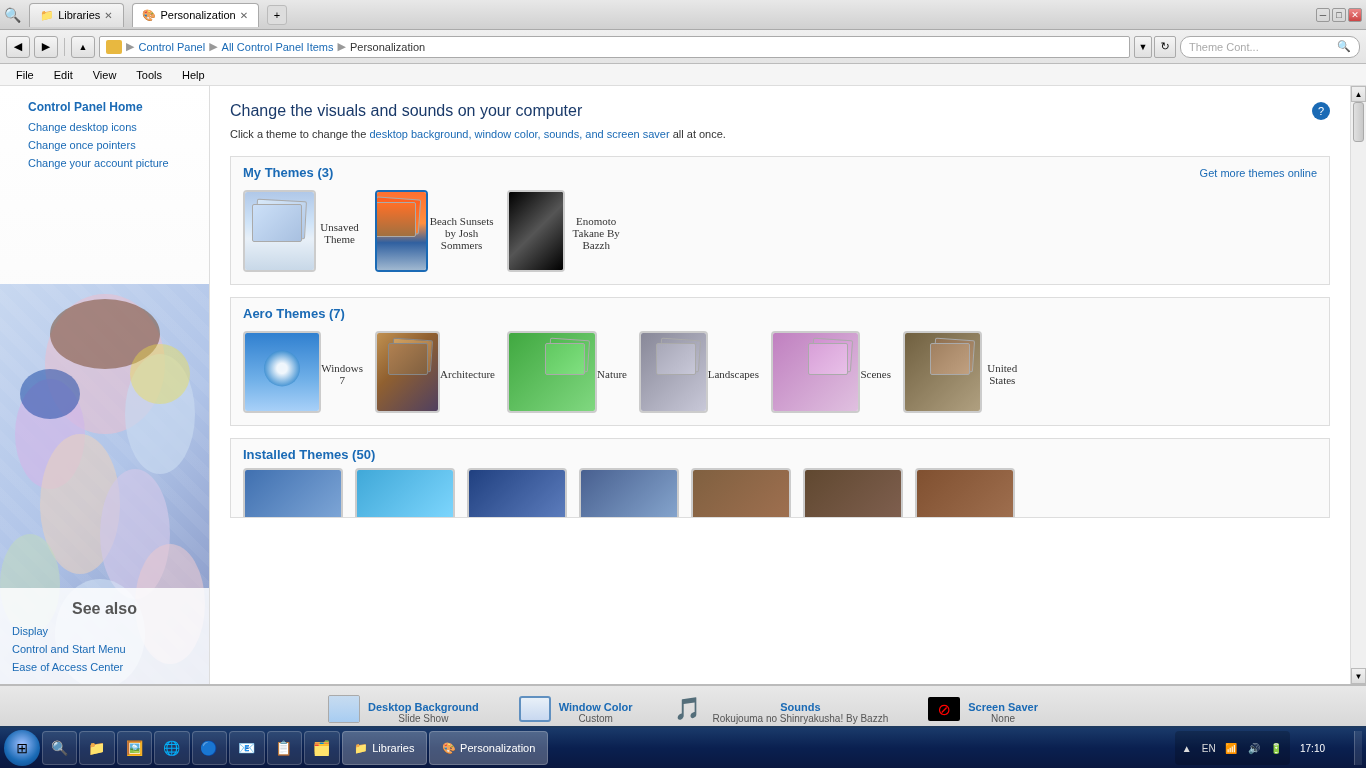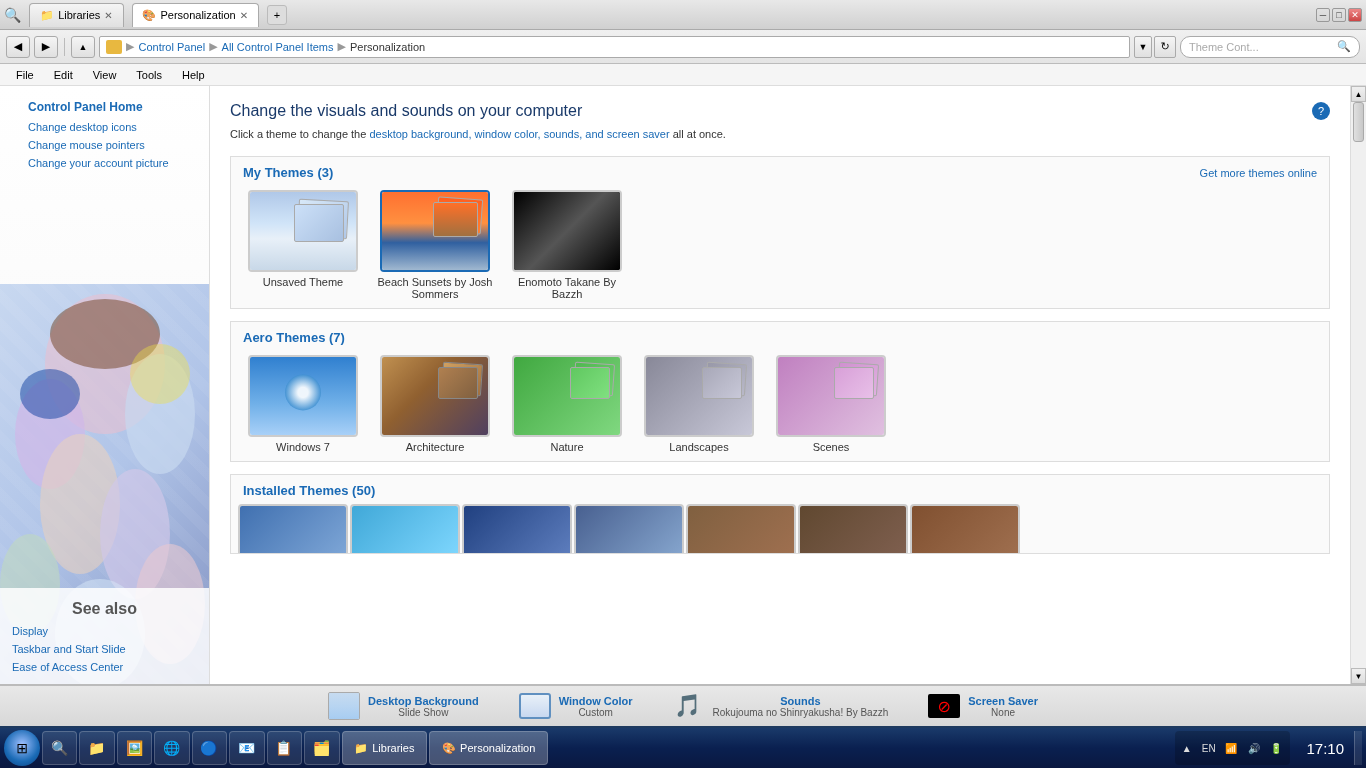--- a/index.html
+++ b/index.html
@@ -206,24 +206,25 @@
       cursor: pointer;
       text-decoration: none;
     }
     .themes-row {
       display: flex;
       gap: 12px;
       flex-wrap: wrap;
     }
     .theme-item {
       display: flex;
-      flex-direction: column;
+      flex-direction: row;
       align-items: center;
       cursor: pointer;
       width: 120px;
+      font-family: Liberation Serif, serif;
     }
     .theme-thumbnail {
       width: 110px;
       height: 82px;
       border: 2px solid #ccc;
       border-radius: 4px;
       overflow: hidden;
       position: relative;
       margin-bottom: 4px;
     }
@@ -268,20 +269,21 @@
     }
     .bottom-sublabel {
       font-size: 10px;
       color: #555;
       text-align: center;
     }
     .bottom-col {
       display: flex;
       flex-direction: column;
       align-items: center;
+      margin-top: 6px;
     }
 
     
     .taskbar {
       height: 40px;
       background: linear-gradient(to bottom, #1a3a6a 0%, #0a2050 50%, #0a1840 100%);
       display: flex;
       align-items: center;
       padding: 0 4px;
       gap: 2px;
@@ -323,22 +325,22 @@
     }
     .tray-item {
       font-size: 10px;
       color: #ddd;
       cursor: pointer;
       padding: 0 3px;
     }
     .taskbar-clock {
       display: flex;
       flex-direction: column;
-      align-items: flex-end;
-      font-size: 15px;
+      align-items: flex-start;
+      font-size: 10px;
       color: #fff;
       padding: 0 8px;
       cursor: pointer;
       min-width: 60px;
     }
     .scrollbar {
       width: 16px;
       background: #f0f0f0;
       border-left: 1px solid #ddd;
       display: flex;
@@ -434,21 +436,21 @@
     <div class="menu-item">Tools</div>
     <div class="menu-item">Help</div>
   </div>
 
   <div class="main-layout" style="height: 598px;">
 
     <div class="sidebar">
       <div class="sidebar-nav">
         <div class="sidebar-title">Control Panel Home</div>
         <a class="sidebar-link">Change desktop icons</a>
-        <a class="sidebar-link">Change mouse pointers</a>
+        <a class="sidebar-link">Change once pointers</a>
         <a class="sidebar-link">Change your account picture</a>
       </div>
 
       <div class="sidebar-anime">
         <div class="sidebar-anime-overlay"></div>
 
         <svg width="210" height="400" viewBox="0 0 210 400" style="position:absolute; top:0; left:0;">
 
           <ellipse cx="105" cy="80" rx="60" ry="70" fill="#e8c0d0" opacity="0.6"></ellipse>
           <ellipse cx="50" cy="150" rx="35" ry="55" fill="#d0b8e8" opacity="0.7"></ellipse>
@@ -461,21 +463,21 @@
 
           <ellipse cx="105" cy="50" rx="55" ry="35" fill="#704020" opacity="0.5"></ellipse>
           <ellipse cx="50" cy="110" rx="30" ry="25" fill="#1040a0" opacity="0.5"></ellipse>
           <ellipse cx="160" cy="90" rx="30" ry="30" fill="#f0e040" opacity="0.4"></ellipse>
         </svg>
       </div>
 
       <div style="position:absolute; bottom: 0; left:0; right:0; padding: 8px 12px; background: rgba(255,255,255,0.85); z-index:3;">
         <div class="sidebar-see-also">See also</div>
         <a class="sidebar-link">Display</a>
-        <a class="sidebar-link">Taskbar and Start Slide</a>
+        <a class="sidebar-link">Control and Start Menu</a>
         <a class="sidebar-link">Ease of Access Center</a>
       </div>
     </div>
 
     <div class="content-scroll-area" style="flex:1; overflow:hidden;">
       <div class="content">
 
         <div style="float:right; width:18px; height:18px; background: #1a6ab5; border-radius:9px; display:flex; align-items:center; justify-content:center; color:#fff; font-size:11px; cursor:pointer;">?</div>
 
         <div class="content-title">Change the visuals and sounds on your computer</div>
@@ -572,20 +574,29 @@
             <div class="theme-item">
               <div class="theme-thumbnail">
                 <div style="width:100%;height:100%;background:linear-gradient(135deg,#c080c0 0%,#d0a0d0 50%,#e0c0e0 100%);position:relative;">
                   <div style="position:absolute;top:6px;right:6px;width:40px;height:32px;background:linear-gradient(135deg,#d090d0,#e0b0e0);border:1px solid #aaa;border-radius:2px;transform:rotate(4deg);"></div>
                   <div style="position:absolute;top:10px;right:10px;width:40px;height:32px;background:linear-gradient(135deg,#d8a0d8,#e8c0e8);border:1px solid #aaa;border-radius:2px;"></div>
                 </div>
               </div>
               <span class="theme-label">Scenes</span>
             </div>
 
+            <div class="theme-item">
+              <div class="theme-thumbnail">
+                <div style="width:100%;height:100%;background:linear-gradient(135deg,#706040 0%,#908060 50%,#b0a080 100%);position:relative;">
+                  <div style="position:absolute;top:6px;right:6px;width:40px;height:32px;background:linear-gradient(135deg,#907050,#b09070);border:1px solid #aaa;border-radius:2px;transform:rotate(4deg);"></div>
+                  <div style="position:absolute;top:10px;right:10px;width:40px;height:32px;background:linear-gradient(135deg,#a08060,#c0a080);border:1px solid #aaa;border-radius:2px;"></div>
+                </div>
+              </div>
+              <span class="theme-label">United States</span>
+            </div>
           </div>
         </div>
 
         <div class="theme-section" style="height: 80px; overflow: hidden;">
           <div class="theme-section-header" style="margin-bottom:6px;">
             <span class="theme-section-title">Installed Themes (50)</span>
           </div>
           <div class="themes-row">
             <div class="theme-item" style="width:100px;">
               <div class="theme-thumbnail" style="height:60px;">

